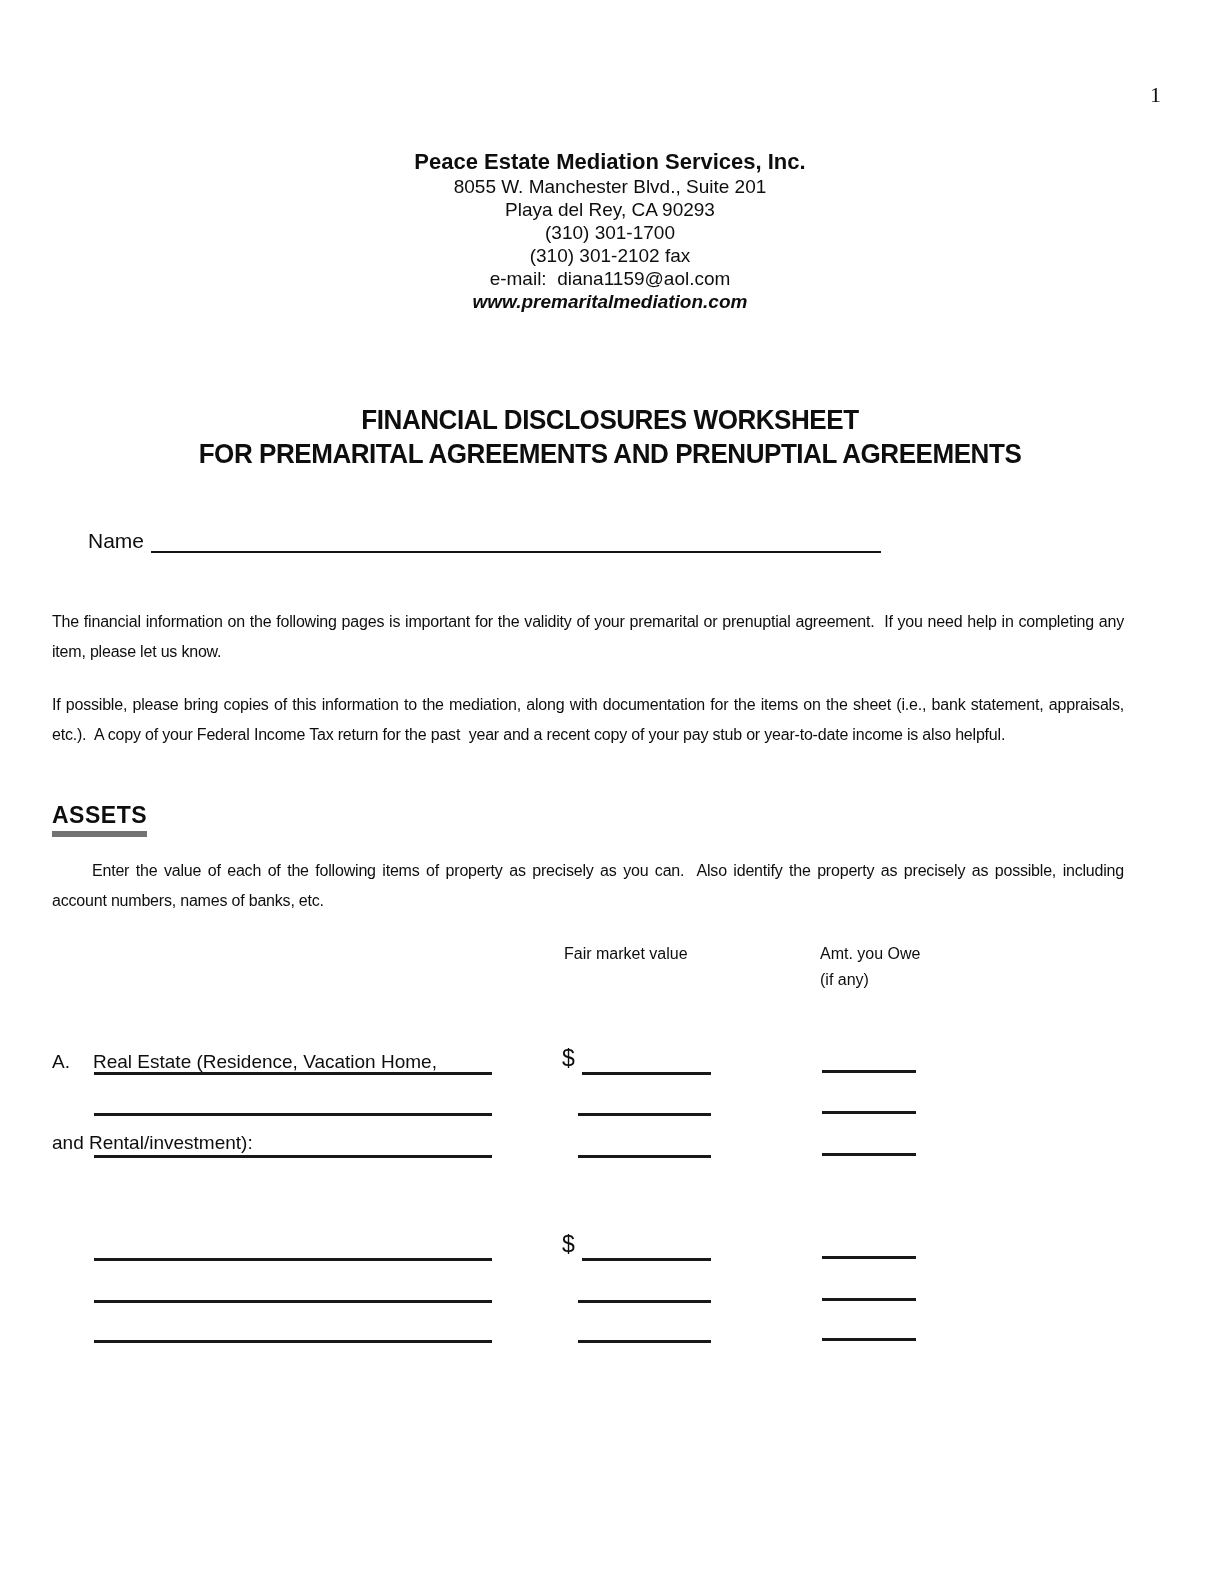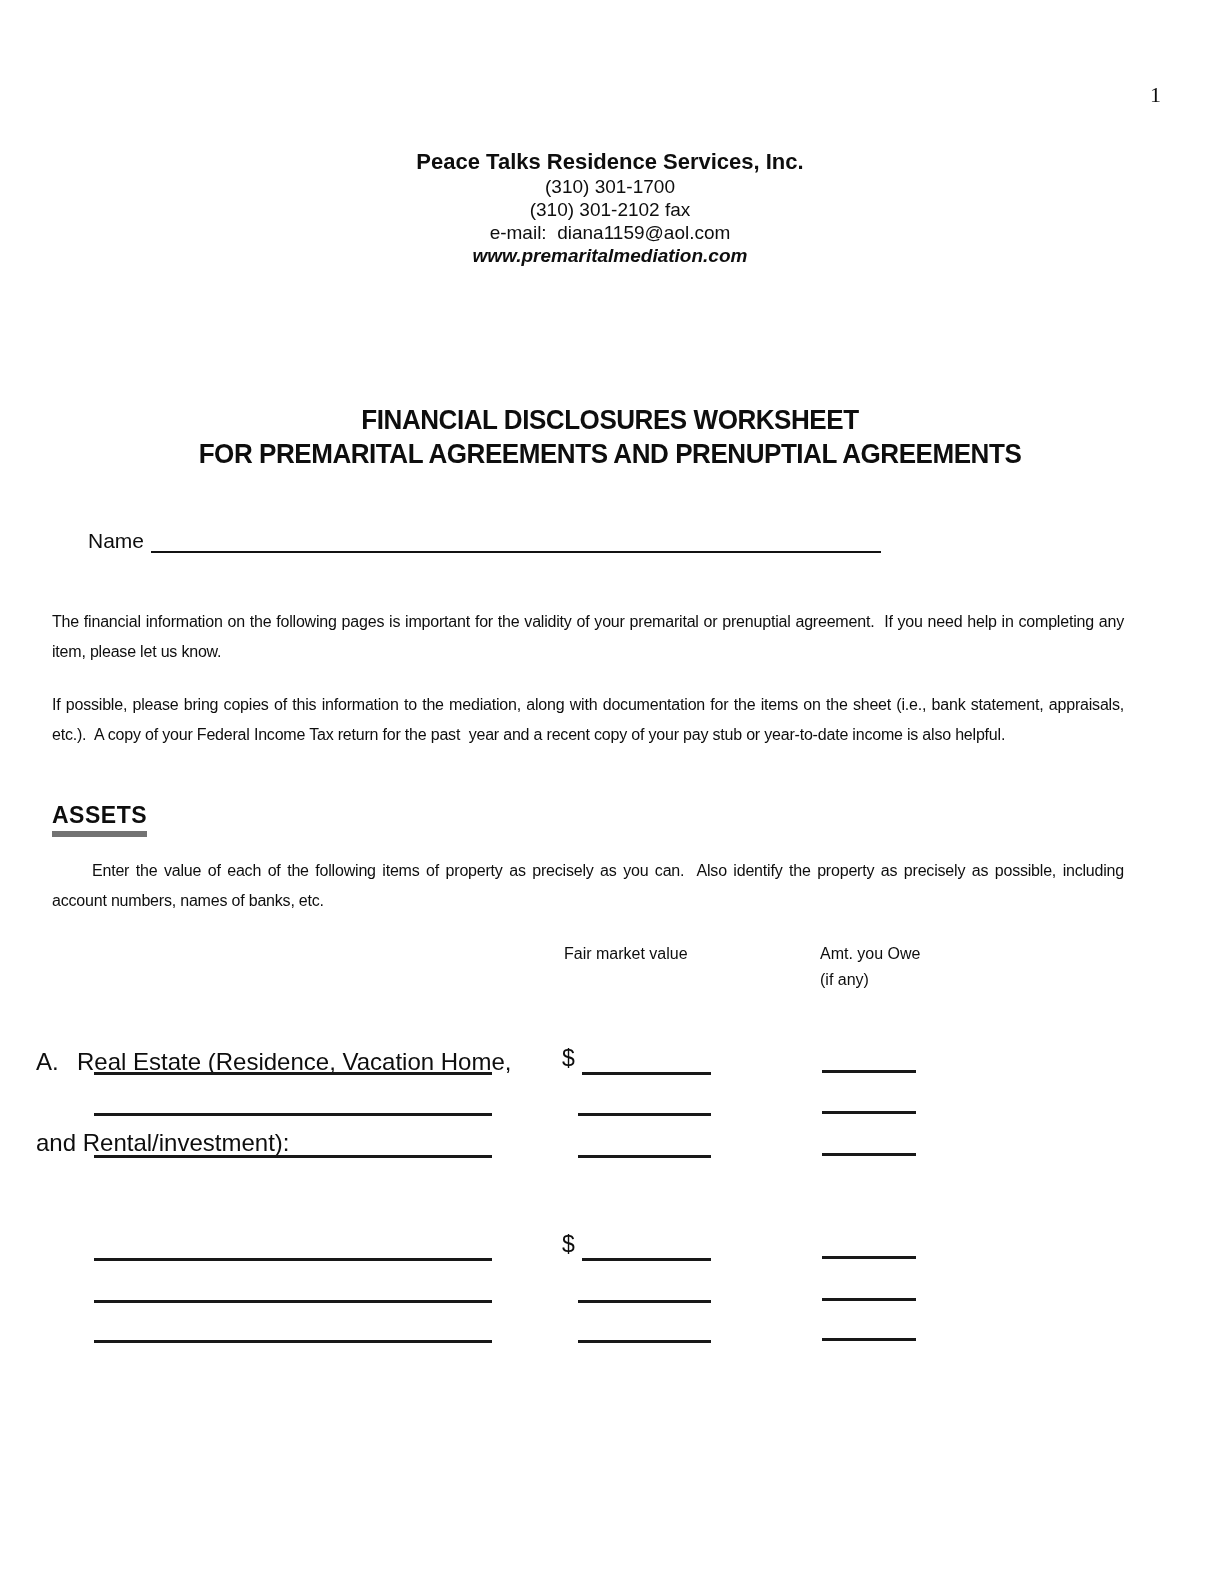--- a/index.html
+++ b/index.html
@@ -79,22 +79,22 @@
     font-weight:700;
     border-bottom:6px solid #737373;
     padding-bottom:2px;
     letter-spacing:0.5px;
   }
   .col{position:absolute;font-size:16px;line-height:26px;}
   .col-fmv{left:564px;top:941px;}
   .col-owe{left:820px;top:941px;}
   .sect-label{
     position:absolute;
-    left:36px;
-    font-size:24px;
+    left:52px;
+    font-size:19px;
     line-height:27px;
     white-space:pre-wrap;
   }
   .marker{display:inline-block;width:41px;}
   .ln{
     position:absolute;
     height:0;
     border-top:3px solid #181818;
   }
   .ln .fill{
@@ -119,21 +119,23 @@
   }
 </style>
 </head>
 <body>
 
 <div id="page">
 
   <div class="page-num">1</div>
 
   <div class="header">
-    <div class="org">Peace Talks Residence Services, Inc.</div>
+    <div class="org">Peace Estate Mediation Services, Inc.</div>
+    <div class="hline">8055 W. Manchester Blvd., Suite 201</div>
+    <div class="hline">Playa del Rey, CA 90293</div>
     <div class="hline">(310) 301-1700</div>
     <div class="hline">(310) 301-2102 fax</div>
     <div class="hline">e-mail:  diana1159@aol.com</div>
     <div class="hline site">www.premaritalmediation.com</div>
   </div>
 
   <div class="title">
     <div>FINANCIAL DISCLOSURES WORKSHEET</div>
     <div>FOR PREMARITAL AGREEMENTS AND PRENUPTIAL AGREEMENTS</div>
   </div>

